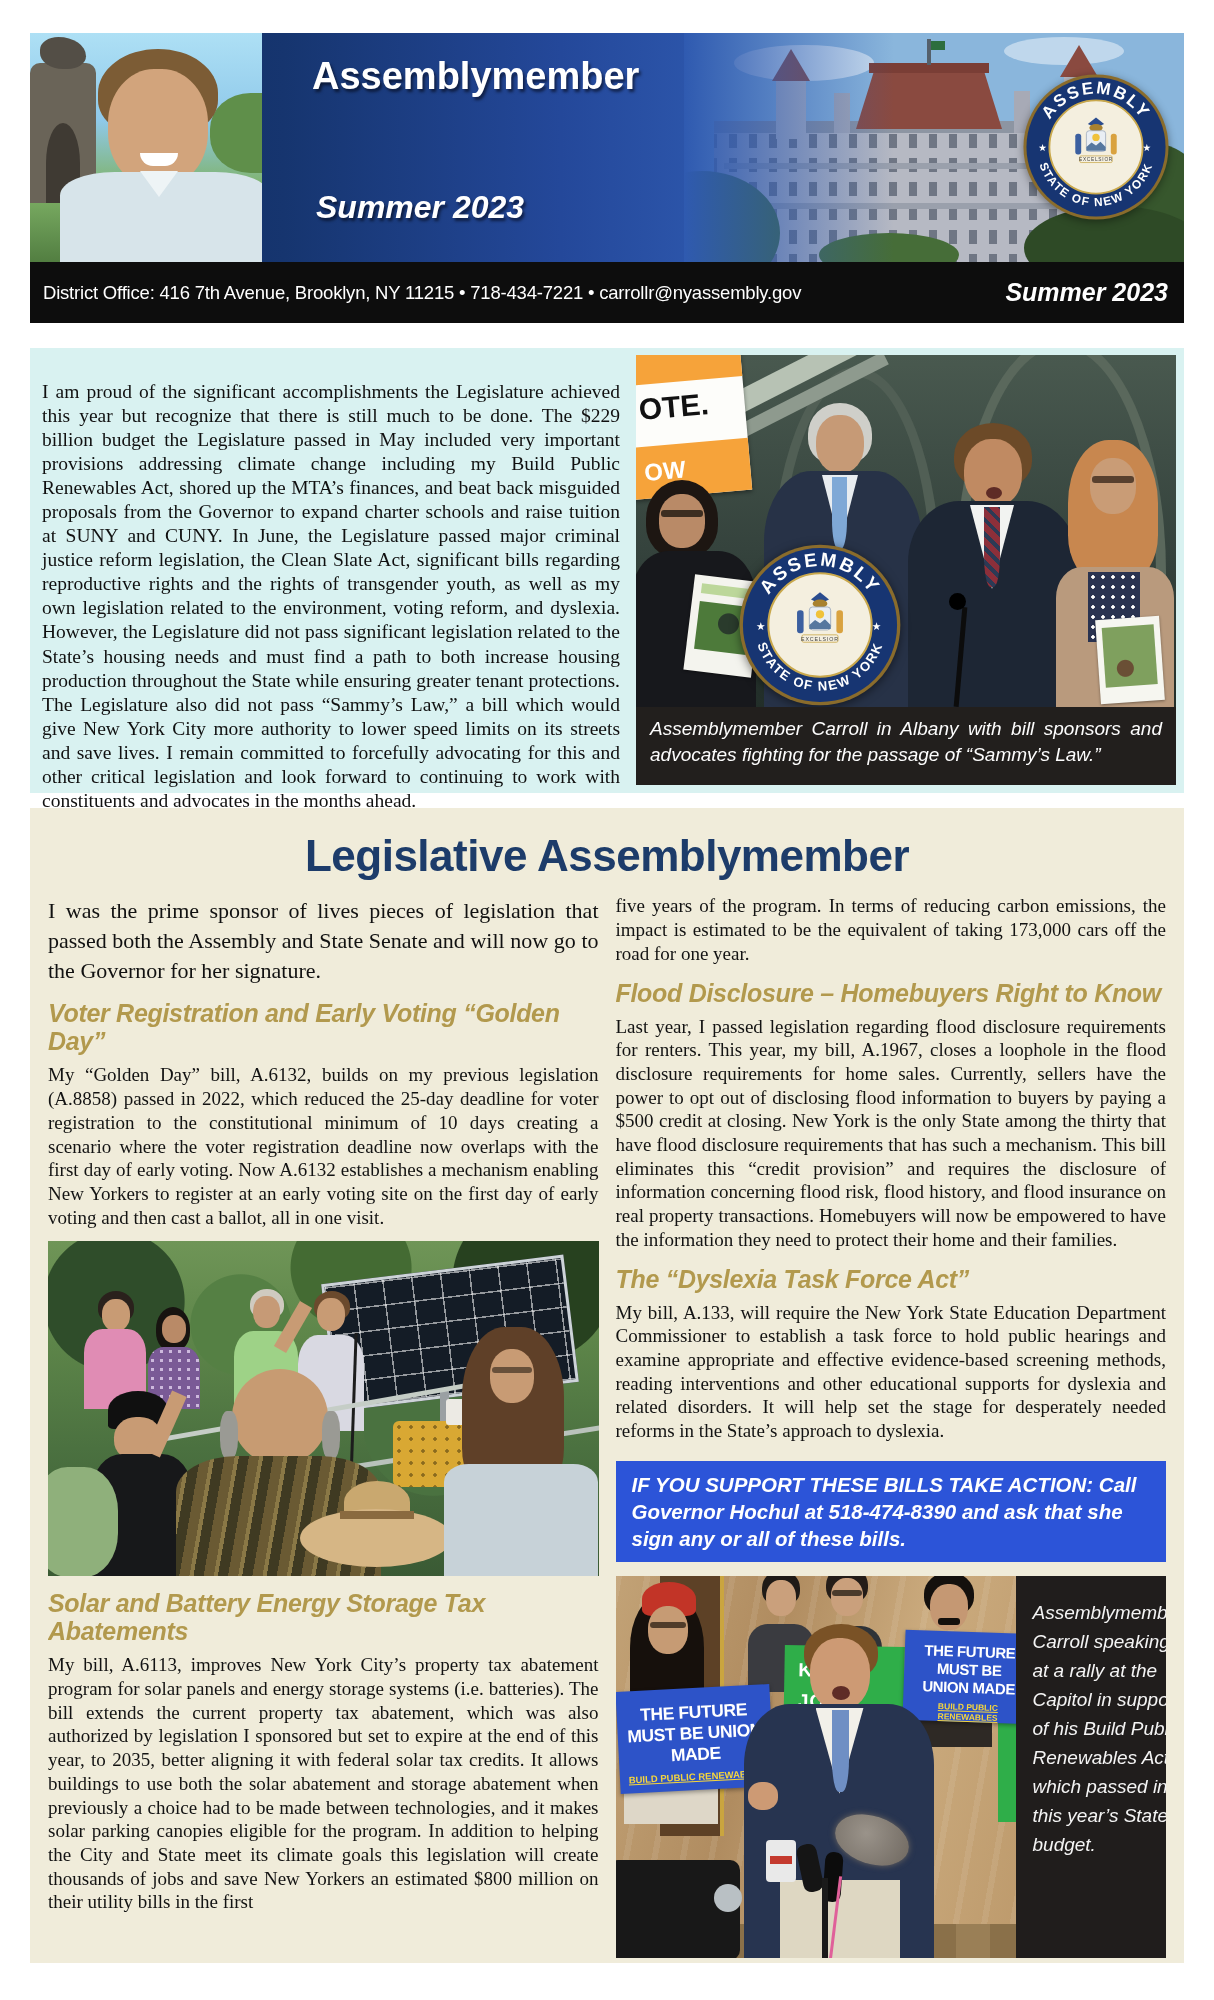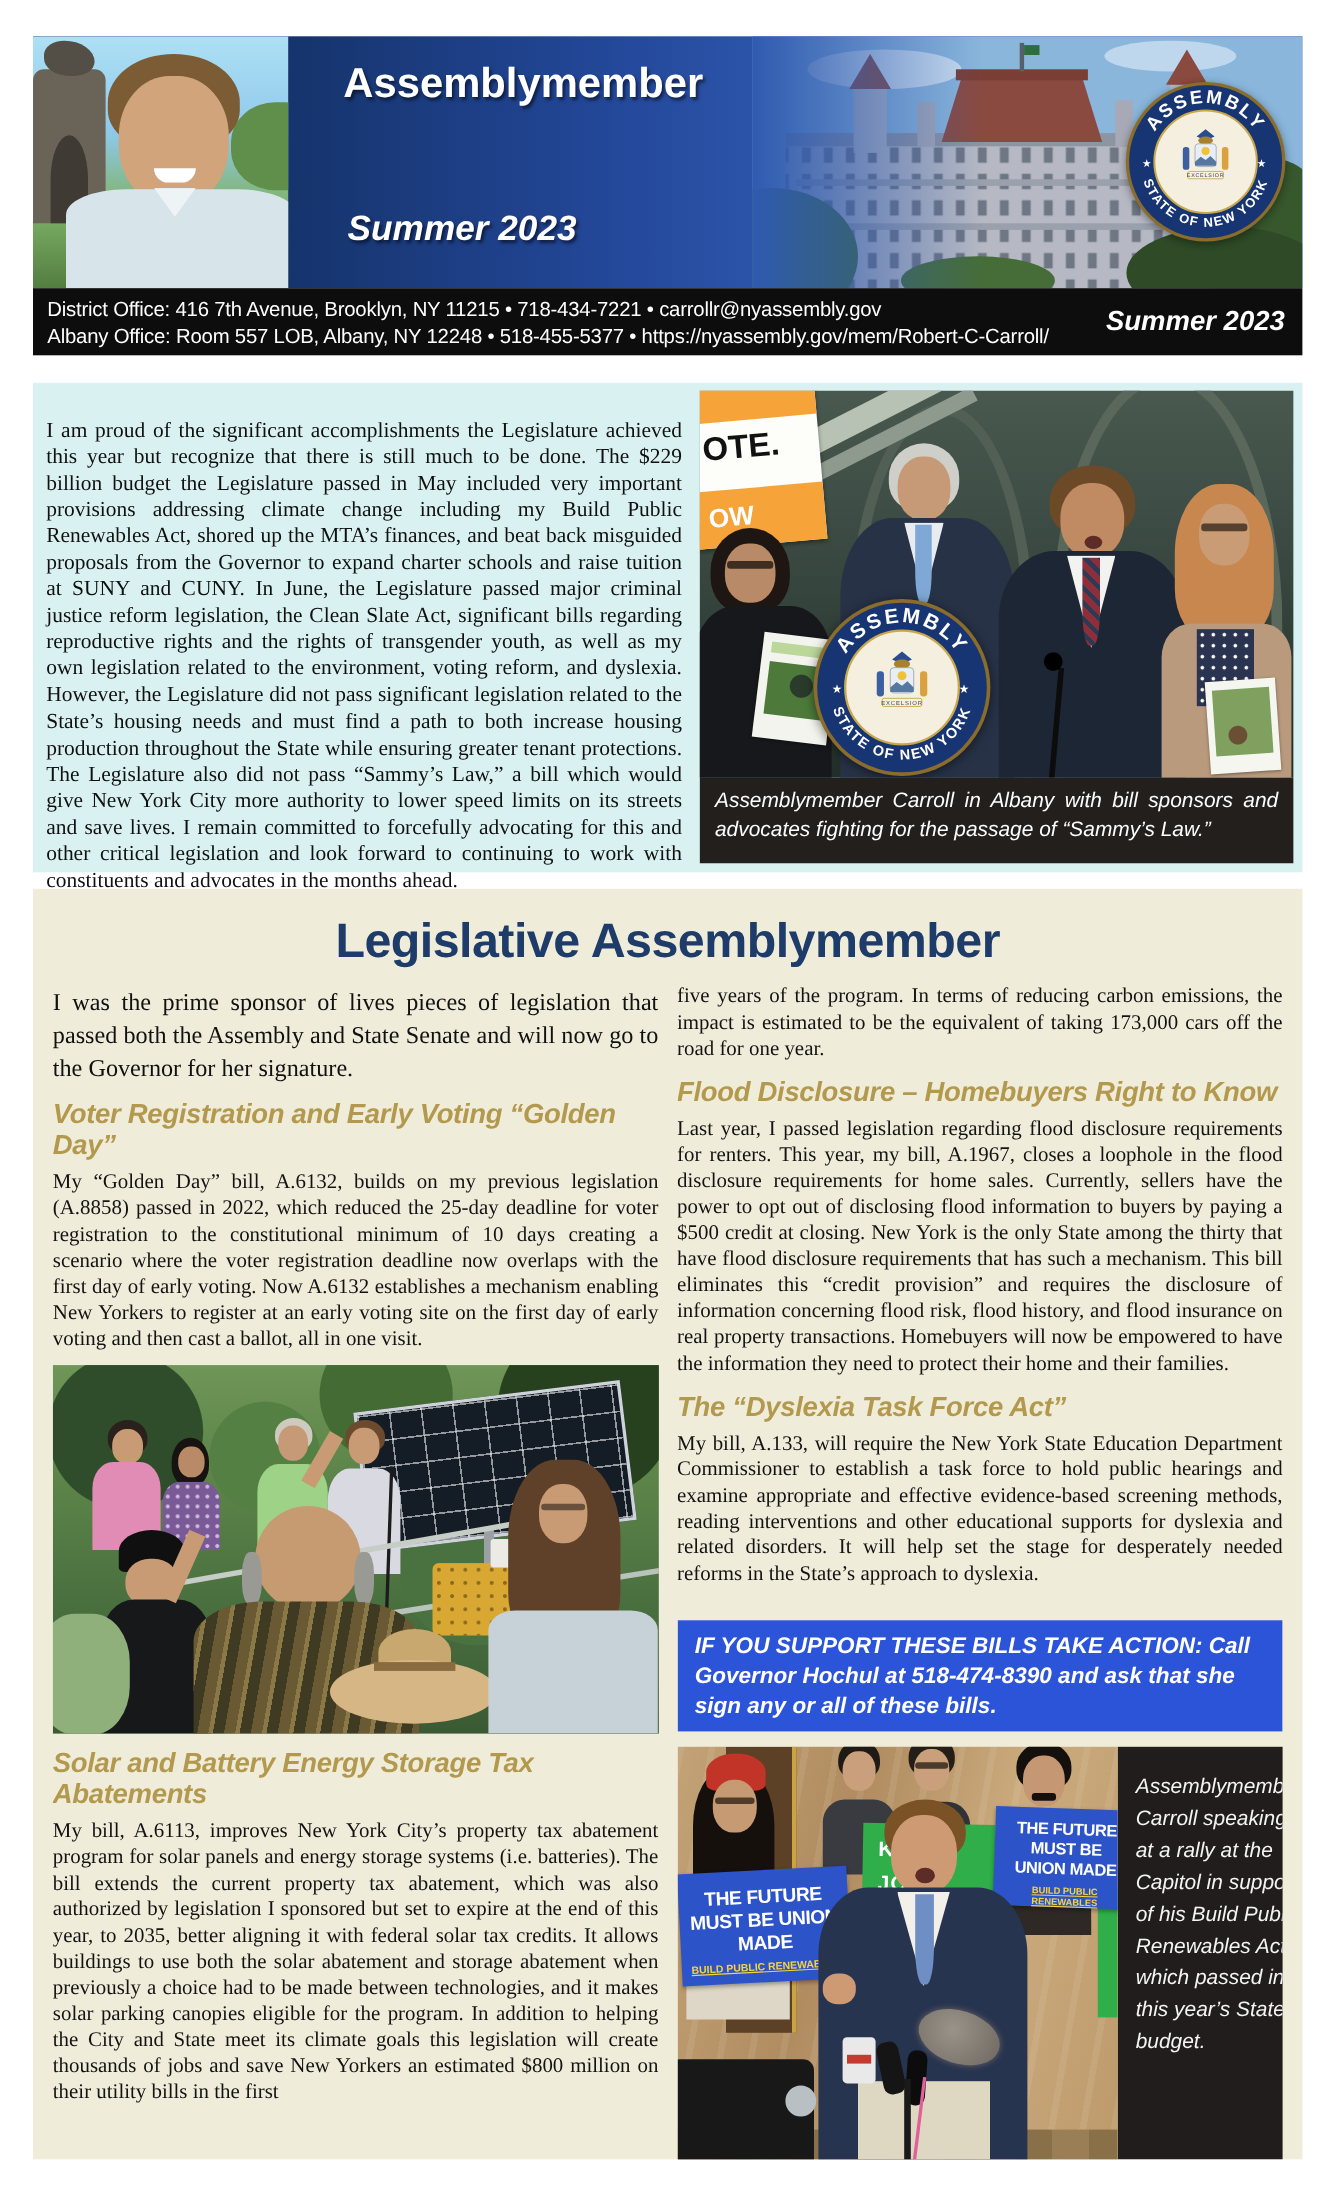--- a/index.html
+++ b/index.html
@@ -56,21 +56,21 @@
   .garden-fig{margin:12px 0 10px}
   .photo{position:relative;overflow:hidden}
   .photo-press{height:352px;background:linear-gradient(180deg,#49594f 0%,#35433d 55%,#222e29 100%)}
   .photo-garden{height:335px;background:
      radial-gradient(circle at 12% 18%,#2f4d2a 0 70px,transparent 71px),
      radial-gradient(circle at 88% 12%,#27411f 0 80px,transparent 81px),
      radial-gradient(circle at 55% 8%,#446b33 0 60px,transparent 61px),
      radial-gradient(circle at 35% 25%,#558044 0 50px,transparent 51px),
      radial-gradient(circle at 70% 55%,#4a7240 0 70px,transparent 71px),
      linear-gradient(180deg,#6f9557 0%,#5d8549 30%,#4b7140 62%,#3a5a34 100%)}
-  .action{background:#2c54d8;color:#fff;margin:30px 0 0;padding:10px 16px;
+  .action{background:#2c54d8;color:#fff;margin:18px 0 0;padding:10px 16px;
           font:italic 700 20.5px/27px "Liberation Sans",sans-serif}
   .rally-fig{margin:14px 0 0;display:flex;height:382px}
   .photo-rally{width:400px;flex:0 0 400px;background:
      repeating-linear-gradient(100deg,rgba(255,255,255,.08) 0 6px,transparent 6px 28px),
      linear-gradient(105deg,#c2a276 0%,#b08c60 35%,#cbab7e 65%,#bd9a6c 100%)}
   .rally-cap{flex:1;background:#201d1c;color:#f4f4f4;box-sizing:border-box;
              font:italic 400 19px/29px "Liberation Sans",sans-serif;padding:22px 10px 0 17px}
 
   
   .fig{position:absolute}
@@ -164,21 +164,20 @@
           <rect x="72" y="82" width="8" height="28" rx="3.5" fill="#3b5fa0"></rect>
           <rect x="120" y="82" width="8" height="28" rx="3.5" fill="#d9a23f"></rect>
           <rect x="78" y="112" width="44" height="9" rx="2" fill="#f4efdf" stroke="#c9a84c" stroke-width="1"></rect>
           <text x="100" y="119" text-anchor="middle" font-family="Liberation Sans, sans-serif" font-size="6.5" fill="#444" letter-spacing="1">EXCELSIOR</text>
         </svg></div>
   </header>
 
   <div class="contact">
     <div class="c-lines">
       <div>District Office: 416 7th Avenue, Brooklyn, NY 11215 • 718-434-7221 • carrollr@nyassembly.gov</div>
-      <div>Albany Office: Room 557 LOB, Albany, NY 12248 • 518-455-5377 • https://nyassembly.gov/mem/Robert-C-Carroll/</div>
     </div>
     <div class="c-issue">Summer 2023</div>
   </div>
 
   <section class="intro">
     <p class="intro-text">I am proud of the significant accomplishments the Legislature achieved this year but recognize that there is still much to be done. The $229 billion budget the Legislature passed in May included very important provisions addressing climate change including my Build Public Renewables Act, shored up the MTA’s finances, and beat back misguided proposals from the Governor to expand charter schools and raise tuition at SUNY and CUNY. In June, the Legislature passed major criminal justice reform legislation, the Clean Slate Act, significant bills regarding reproductive rights and the rights of transgender youth, as well as my own legislation related to the environment, voting reform, and dyslexia. However, the Legislature did not pass significant legislation related to the State’s housing needs and must find a path to both increase housing production throughout the State while ensuring greater tenant protections. The Legislature also did not pass “Sammy’s Law,” a bill which would give New York City more authority to lower speed limits on its streets and save lives. I remain committed to forcefully advocating for this and other critical legislation and look forward to continuing to work with constituents and advocates in the months ahead.</p>
     <figure class="intro-fig">
       <div class="photo photo-press">
         <div class="arch" style="left:135px;top:12px;width:150px;height:340px"></div>
         <div class="arch" style="left:320px;top:-18px;width:190px;height:370px;border-color:#5a685c"></div>

